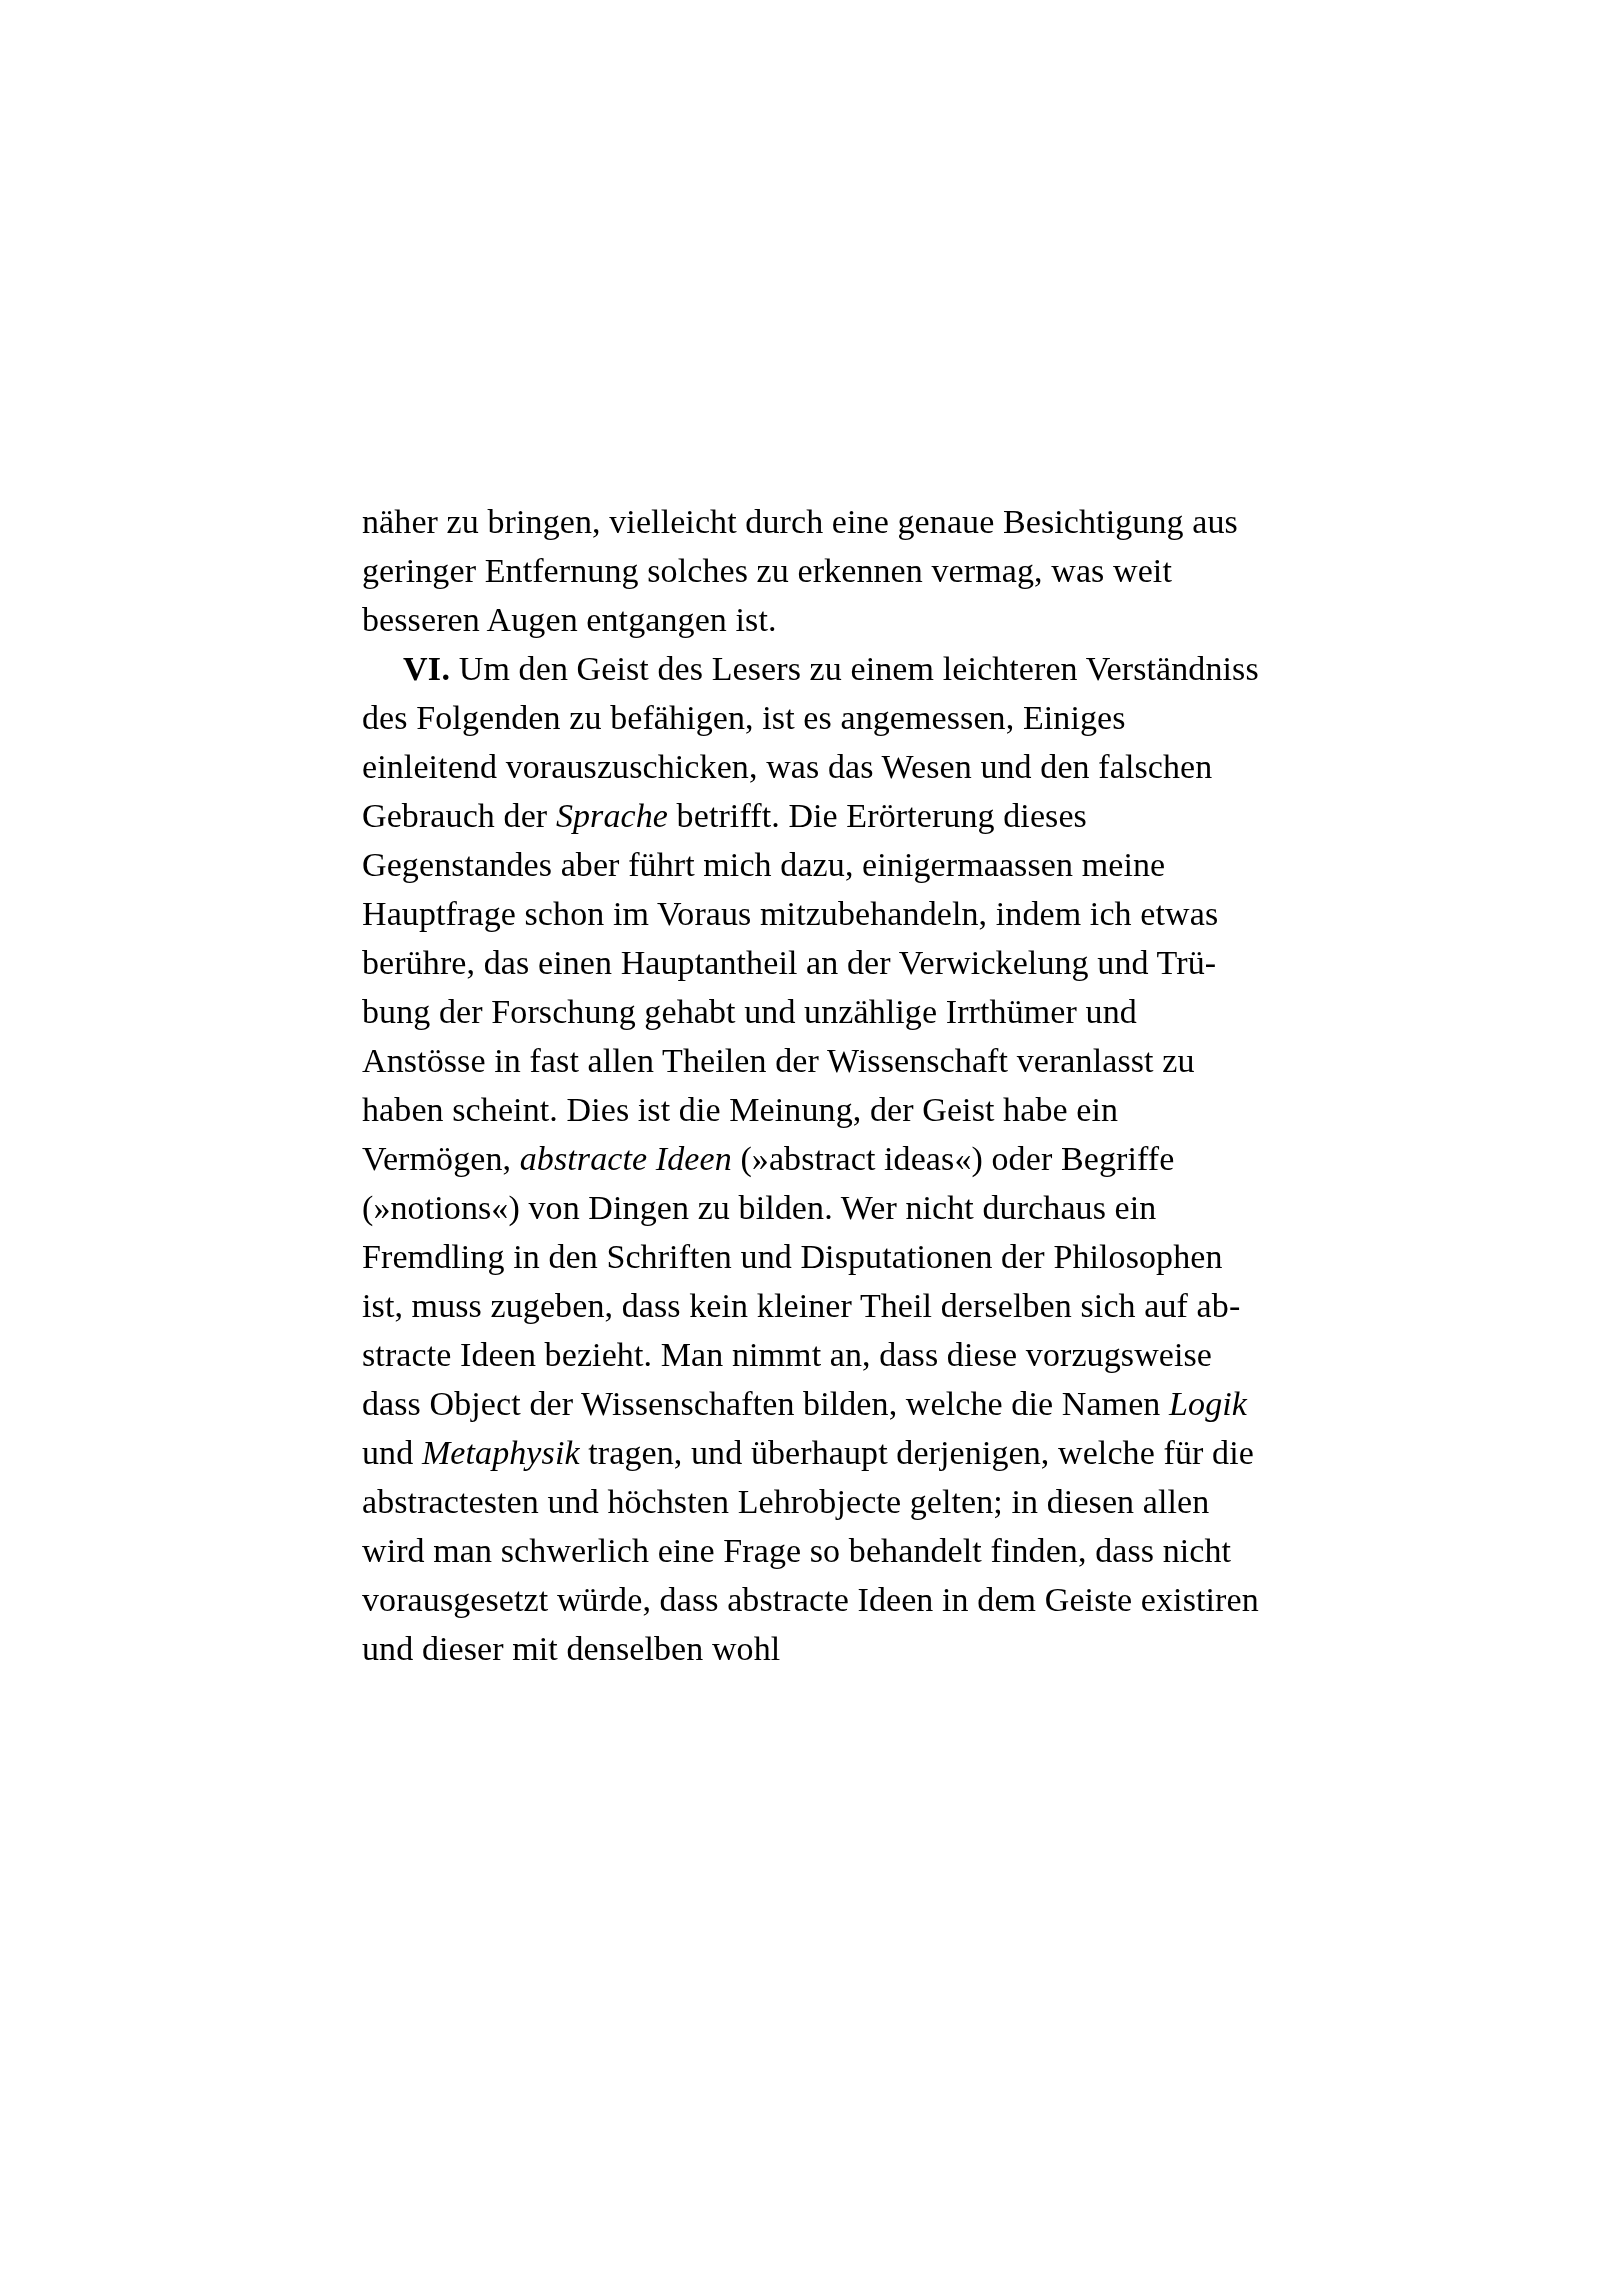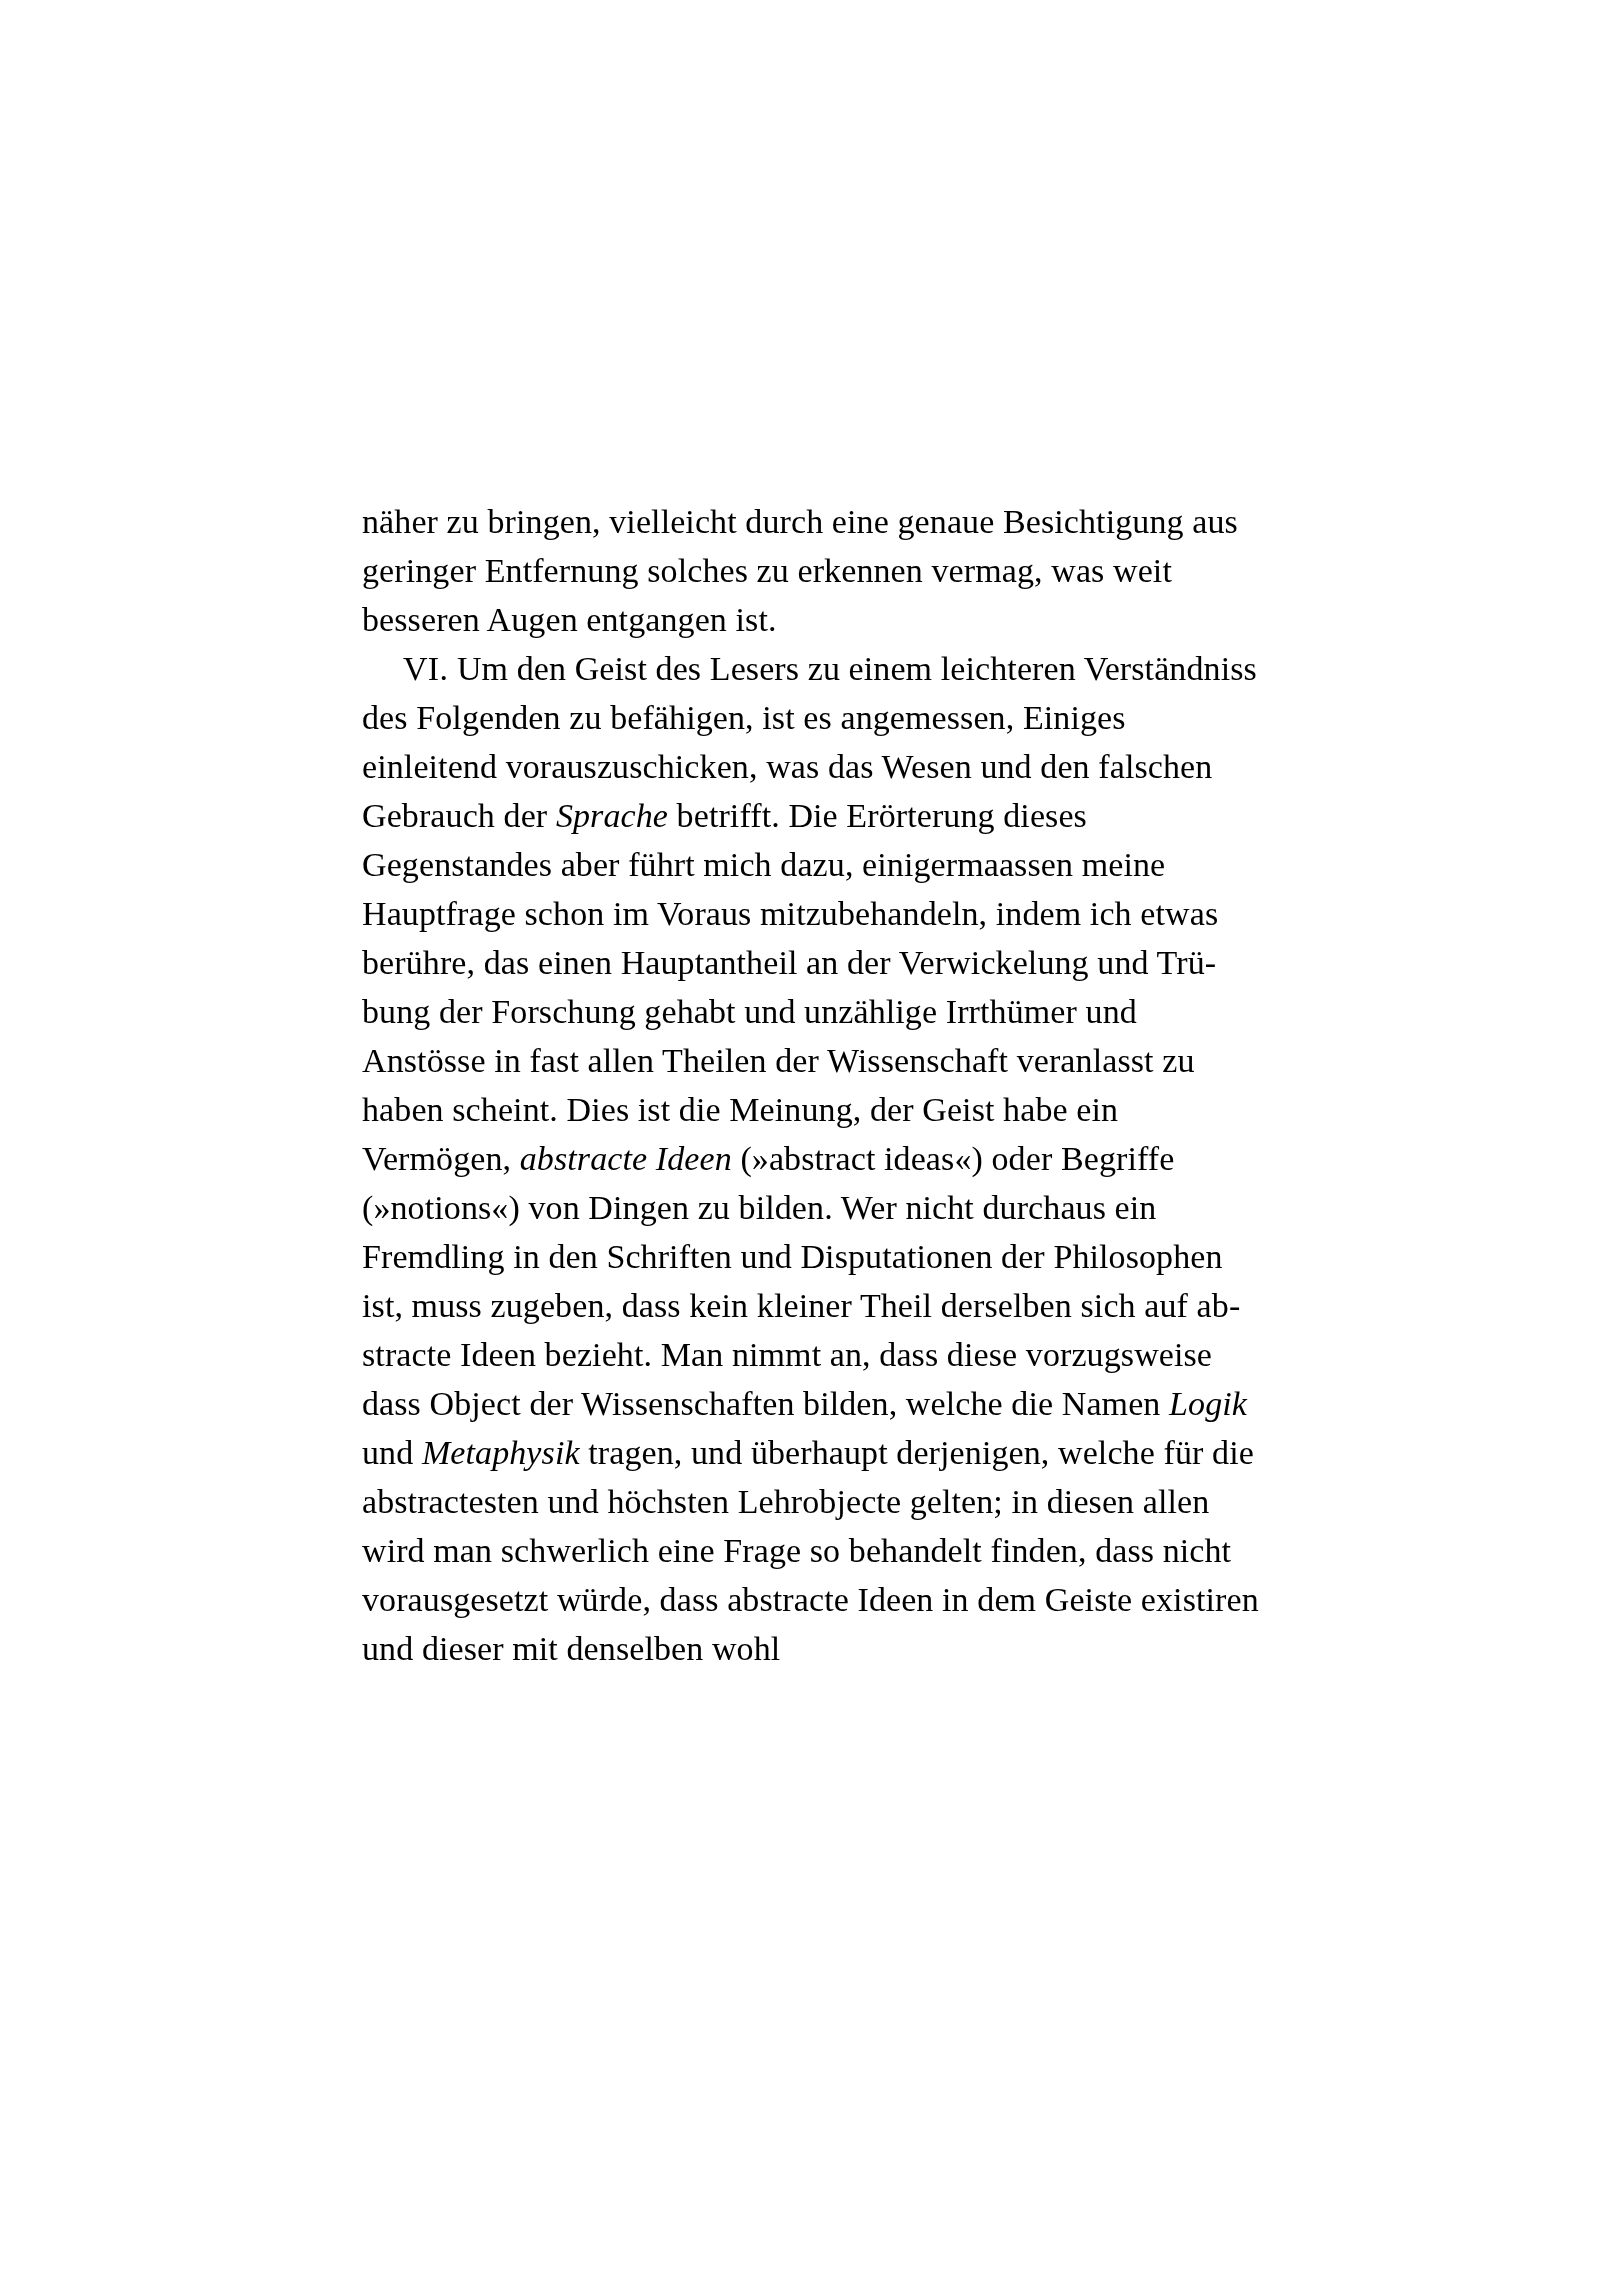--- a/index.html
+++ b/index.html
@@ -34,21 +34,21 @@
     letter-spacing: 0.1px;
   }
   .para + .para {
     margin-top: 0;
   }
   .indent {
     text-indent: 41px;
   }
   .sc-num {
     font-variant: normal;
-    font-weight: 400;
+    font-weight: 700;
     letter-spacing: 0.3px;
   }
   i, .ital {
     font-style: italic;
     text-align: right;
   }
 </style>
 </head>
 <body>
 

